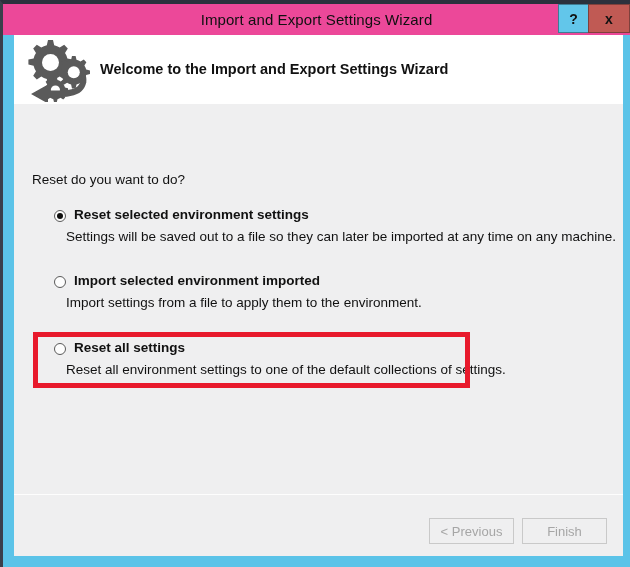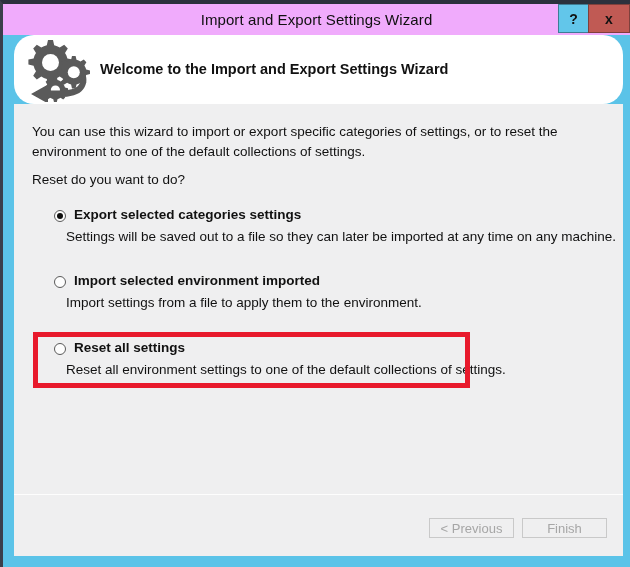--- a/index.html
+++ b/index.html
@@ -26,21 +26,21 @@
     border-top: 4px solid #2b313d;
     border-bottom: 0;
   }
 
   
   #titlebar {
     position: absolute;
     left: 0; top: 0;
     right: 0;
     height: 31px;
-    background: #f0abfc;
+    background: #ec4899;
   }
   #title-text {
     position: absolute;
     left: 0; right: 0; top: 0;
     height: 31px;
     line-height: 31px;
     text-align: center;
     font-size: 15px;
     color: #101010;
     letter-spacing: .1px;
@@ -78,21 +78,20 @@
 
   
   #header {
     position: absolute;
     left: 11px;
     top: 31px;
     width: 609px;
     height: 69px;
     background: #ffffff;
     box-sizing: border-box;
-    border-radius: 20px;
   }
   #wizard-icon {
     position: absolute;
     left: 4px;
     top: 1px;
     width: 78px;
     height: 66px;
   }
   #header-heading {
     position: absolute;
@@ -205,21 +204,21 @@
   }
   #button-row {
     position: absolute;
     right: 16px;
     top: 23px;
     display: flex;
     gap: 8px;
   }
   .wbtn {
     width: 85px;
-    height: 20px;
+    height: 26px;
     font-size: 13px;
     font-family: "Liberation Sans", sans-serif;
     background: #efeff0;
     border: 1px solid #adadad;
     color: #1a1a1a;
     box-sizing: border-box;
     display: flex;
     align-items: center;
     justify-content: center;
     cursor: default;
@@ -267,26 +266,25 @@
           <circle cx="37.4" cy="54" r="4.6" fill="#ffffff"></circle>
 
           <path d="M62 31 c9 6 9 22 -3 27 c-8 3.5 -19 3.5 -29 3.5 l0 6 l-17 -9.5 l17 -9.5 l0 6 c10 0 20 0 26 -2 c8 -2.6 9 -14 6 -21.5 z"></path>
         </g>
       </svg>
     </div>
     <div id="header-heading">Welcome to the Import and Export Settings Wizard</div>
   </div>
 
   <div id="body">
-    <div id="intro-text">You can use this wizard to import or export specific categories of settings, or to reset the environment to one of the default collections of settings.</div>
     <div id="question-text">Reset do you want to do?</div>
 
     <div class="option" id="option-0">
       <span class="radio checked"></span>
-      <span class="option-label">Export selected categories settings</span>
+      <span class="option-label">Reset selected environment settings</span>
       <span class="option-desc">Settings will be saved out to a file so they can later be imported at any time on any machine.</span>
     </div>
 
     <div class="option" id="option-1">
       <span class="radio"></span>
       <span class="option-label">Import selected environment imported</span>
       <span class="option-desc">Import settings from a file to apply them to the environment.</span>
     </div>
 
     <div class="option" id="option-2">

